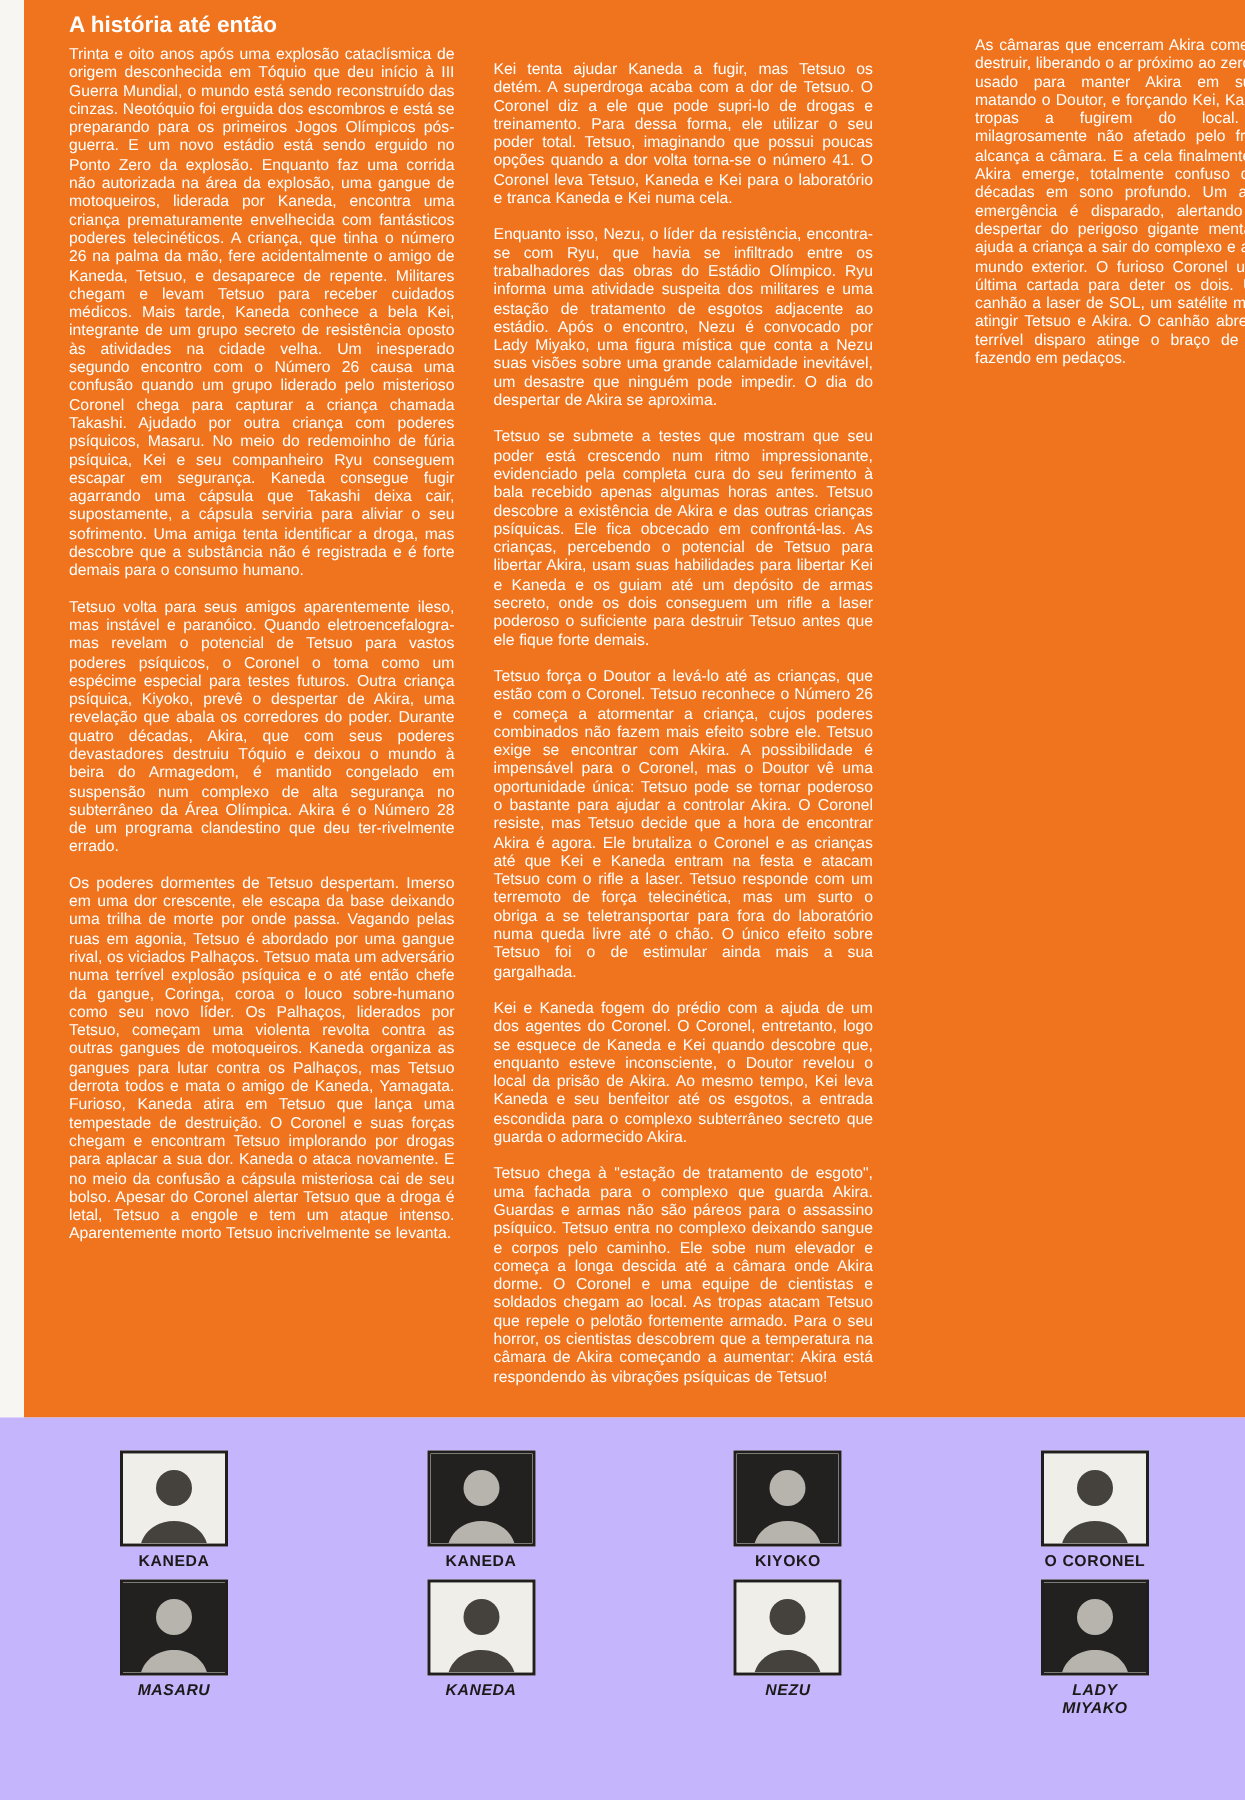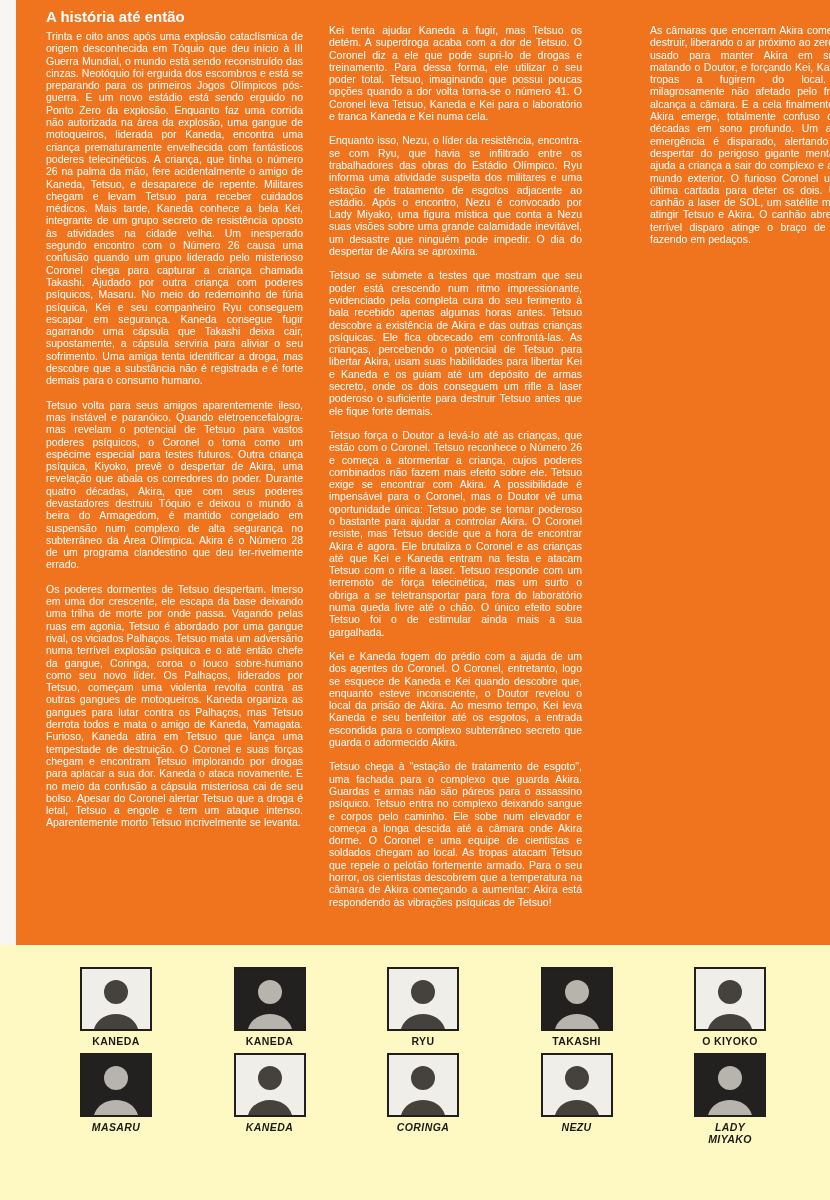--- a/index.html
+++ b/index.html
@@ -10,36 +10,36 @@
     -webkit-font-smoothing:antialiased;
   }
   .page{position:absolute;inset:0;}
   
   .story{
     position:absolute;left:16px;top:0;width:830px;height:945px;
     background:#f0741e;color:#ffffff;
   }
   .col{position:absolute;top:0;}
   .col1{left:30px;width:257px;padding-top:8px;}
-  .col2{left:313px;width:253px;padding-top:24px;}
+  .col2{left:313px;width:253px;padding-top:40px;}
   .col3{left:594px;width:227px;padding-top:24px;margin-left:40px;}
   .col h1{
     margin:0 0 5px 0;font-size:15px;line-height:17px;font-weight:bold;color:#fff;
   }
   .col p{
     margin:0 0 12px 0;
     font-size:10.5px;line-height:12.3px;
     text-align:justify;
     hyphens:auto;-webkit-hyphens:auto;
     word-spacing:0.2px;
   }
   
   .cast{
     position:absolute;left:0;top:945px;width:830px;height:255px;
-    background:#fef9c3;
+    background:#c4b5fd;
   }
   .cast-row{
     display:flex;justify-content:space-between;align-items:flex-start;
     padding:0 64px 0 80px;
   }
   .cast-row.row1{margin-top:22px;}
   .cast-row.row2{margin-top:6px;font-style:italic;}
   .cell{width:72px;display:flex;flex-direction:column;align-items:center;margin:0;padding:0;}
   .pbox{
     width:68px;height:60px;border:2px solid #211f1d;background:#f3f1ed;
@@ -97,48 +97,38 @@
         <span class="pbox dark">
             <svg viewBox="0 0 68 60" width="68" height="60">
               <rect class="bg" x="0" y="0" width="68" height="60"></rect>
               <circle class="fg" cx="34" cy="23" r="12"></circle>
               <path class="fg" d="M12 60 C18 40 50 40 56 60 Z"></path>
             </svg>
           </span>
         <figcaption>KANEDA</figcaption>
       </figure>
       <figure class="cell">
-        <span class="pbox">
-            <svg viewBox="0 0 68 60" width="68" height="60">
-              <rect class="bg" x="0" y="0" width="68" height="60"></rect>
-              <circle class="fg" cx="34" cy="23" r="12"></circle>
-              <path class="fg" d="M12 60 C18 40 50 40 56 60 Z"></path>
-            </svg>
-          </span>
-        <figcaption>RYU</figcaption>
-      </figure>
-      <figure class="cell">
         <span class="pbox dark">
             <svg viewBox="0 0 68 60" width="68" height="60">
               <rect class="bg" x="0" y="0" width="68" height="60"></rect>
               <circle class="fg" cx="34" cy="23" r="12"></circle>
               <path class="fg" d="M12 60 C18 40 50 40 56 60 Z"></path>
             </svg>
           </span>
-        <figcaption>TAKASHI</figcaption>
+        <figcaption>KIYOKO</figcaption>
       </figure>
       <figure class="cell">
         <span class="pbox">
             <svg viewBox="0 0 68 60" width="68" height="60">
               <rect class="bg" x="0" y="0" width="68" height="60"></rect>
               <circle class="fg" cx="34" cy="23" r="12"></circle>
               <path class="fg" d="M12 60 C18 40 50 40 56 60 Z"></path>
             </svg>
           </span>
-        <figcaption>O KIYOKO</figcaption>
+        <figcaption>O CORONEL</figcaption>
       </figure>
     </div>
 
     <div class="cast-row row2">
       <figure class="cell">
         <span class="pbox dark">
             <svg viewBox="0 0 68 60" width="68" height="60">
               <rect class="bg" x="0" y="0" width="68" height="60"></rect>
               <circle class="fg" cx="34" cy="23" r="12"></circle>
               <path class="fg" d="M12 60 C18 40 50 40 56 60 Z"></path>
@@ -157,30 +147,20 @@
         <figcaption>KANEDA</figcaption>
       </figure>
       <figure class="cell">
         <span class="pbox">
             <svg viewBox="0 0 68 60" width="68" height="60">
               <rect class="bg" x="0" y="0" width="68" height="60"></rect>
               <circle class="fg" cx="34" cy="23" r="12"></circle>
               <path class="fg" d="M12 60 C18 40 50 40 56 60 Z"></path>
             </svg>
           </span>
-        <figcaption>CORINGA</figcaption>
-      </figure>
-      <figure class="cell">
-        <span class="pbox">
-            <svg viewBox="0 0 68 60" width="68" height="60">
-              <rect class="bg" x="0" y="0" width="68" height="60"></rect>
-              <circle class="fg" cx="34" cy="23" r="12"></circle>
-              <path class="fg" d="M12 60 C18 40 50 40 56 60 Z"></path>
-            </svg>
-          </span>
         <figcaption>NEZU</figcaption>
       </figure>
       <figure class="cell">
         <span class="pbox dark">
             <svg viewBox="0 0 68 60" width="68" height="60">
               <rect class="bg" x="0" y="0" width="68" height="60"></rect>
               <circle class="fg" cx="34" cy="23" r="12"></circle>
               <path class="fg" d="M12 60 C18 40 50 40 56 60 Z"></path>
             </svg>
           </span>

